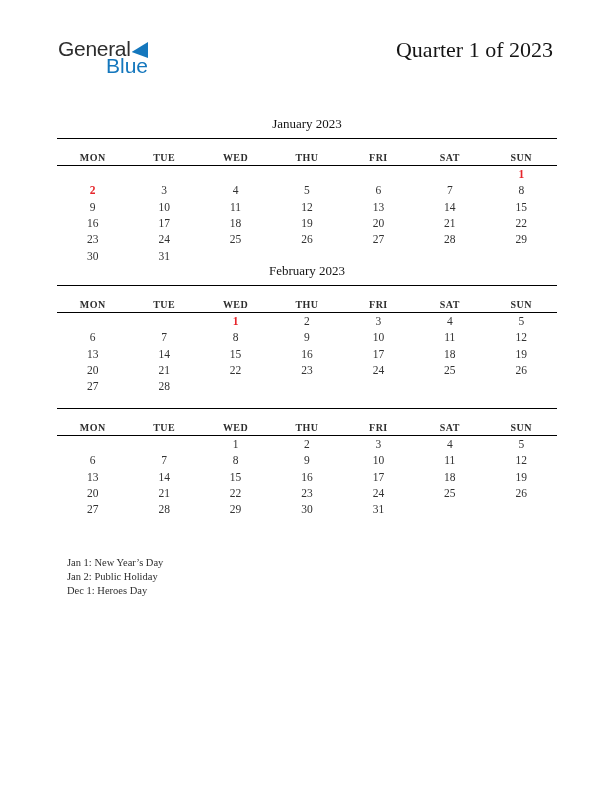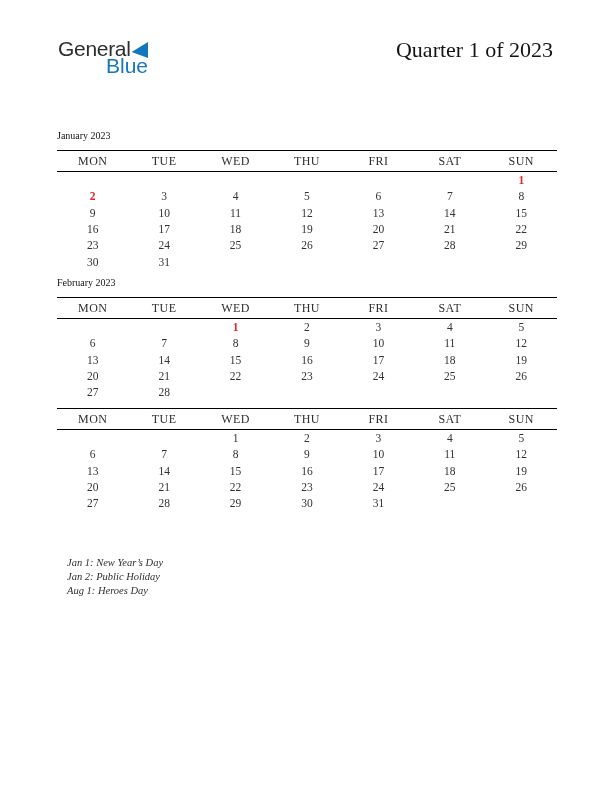--- a/index.html
+++ b/index.html
@@ -16,32 +16,32 @@
   .logo-tri { width:23px; height:16px; margin-left:1px; margin-bottom:1px;
               background:var(--logo-blue); clip-path:polygon(0 62%, 100% 0, 100% 100%); }
   .logo-blue-word { font-size:21px; line-height:19px; color:var(--logo-blue);
                     text-align:right; margin-top:-3px; }
   
   .doc-title { position:absolute; top:36px; right:59px; text-align:right;
                font-size:22px; line-height:28px; color:#141414; }
   
   .month { position:absolute; left:57px; width:500px; }
   #month-0 { top:114px; } #month-1 { top:261px; } #month-2 { top:408px; }
-  .month-title { margin:12px 0 5px 0; text-align:left; font-size:10px;
+  .month-title { margin:0 0 5px 0; text-align:center; font-size:13px;
                  font-weight:400; color:#141414; line-height:19px; }
   table.cal { width:100%; border-collapse:collapse; table-layout:fixed; }
   table.cal thead tr { border-top:1.5px solid #000; border-bottom:1.5px solid #000; }
-  table.cal th { font-weight:400; font-size:12px; letter-spacing:0.45px;
-                 padding:3px 0 2px 0; color:#2e2e2e; text-align:center; }
+  table.cal th { font-weight:700; font-size:10px; letter-spacing:0.45px;
+                 padding:13px 0 2px 0; color:#2e2e2e; text-align:center; }
   table.cal td { text-align:center; font-size:11.5px; height:16.3px; padding:0;
                  color:#323232; }
   table.cal td.holiday { color:var(--holiday-red); font-weight:700; }
   
   .holiday-notes { position:absolute; left:67px; top:556px; font-size:10.5px;
-                   line-height:14px; color:#2e2e2e;font-style:italic; }
+                   line-height:14px; color:#2e2e2e; }
 </style>
 </head>
 <body>
 
 <div class="page">
 
   <div class="logo">
     <div class="logo-row">
       <span class="logo-general">General</span>
       <span class="logo-tri"></span>
@@ -249,16 +249,16 @@
             <td></td>
             <td></td>
           </tr>
       </tbody>
     </table>
   </section>
 
   <div class="holiday-notes">
     <div>Jan 1: New Year’s Day</div>
     <div>Jan 2: Public Holiday</div>
-    <div>Aug 1: Heroes Day</div>
+    <div>Dec 1: Heroes Day</div>
   </div>
 
 </div>
 
 </body></html>

